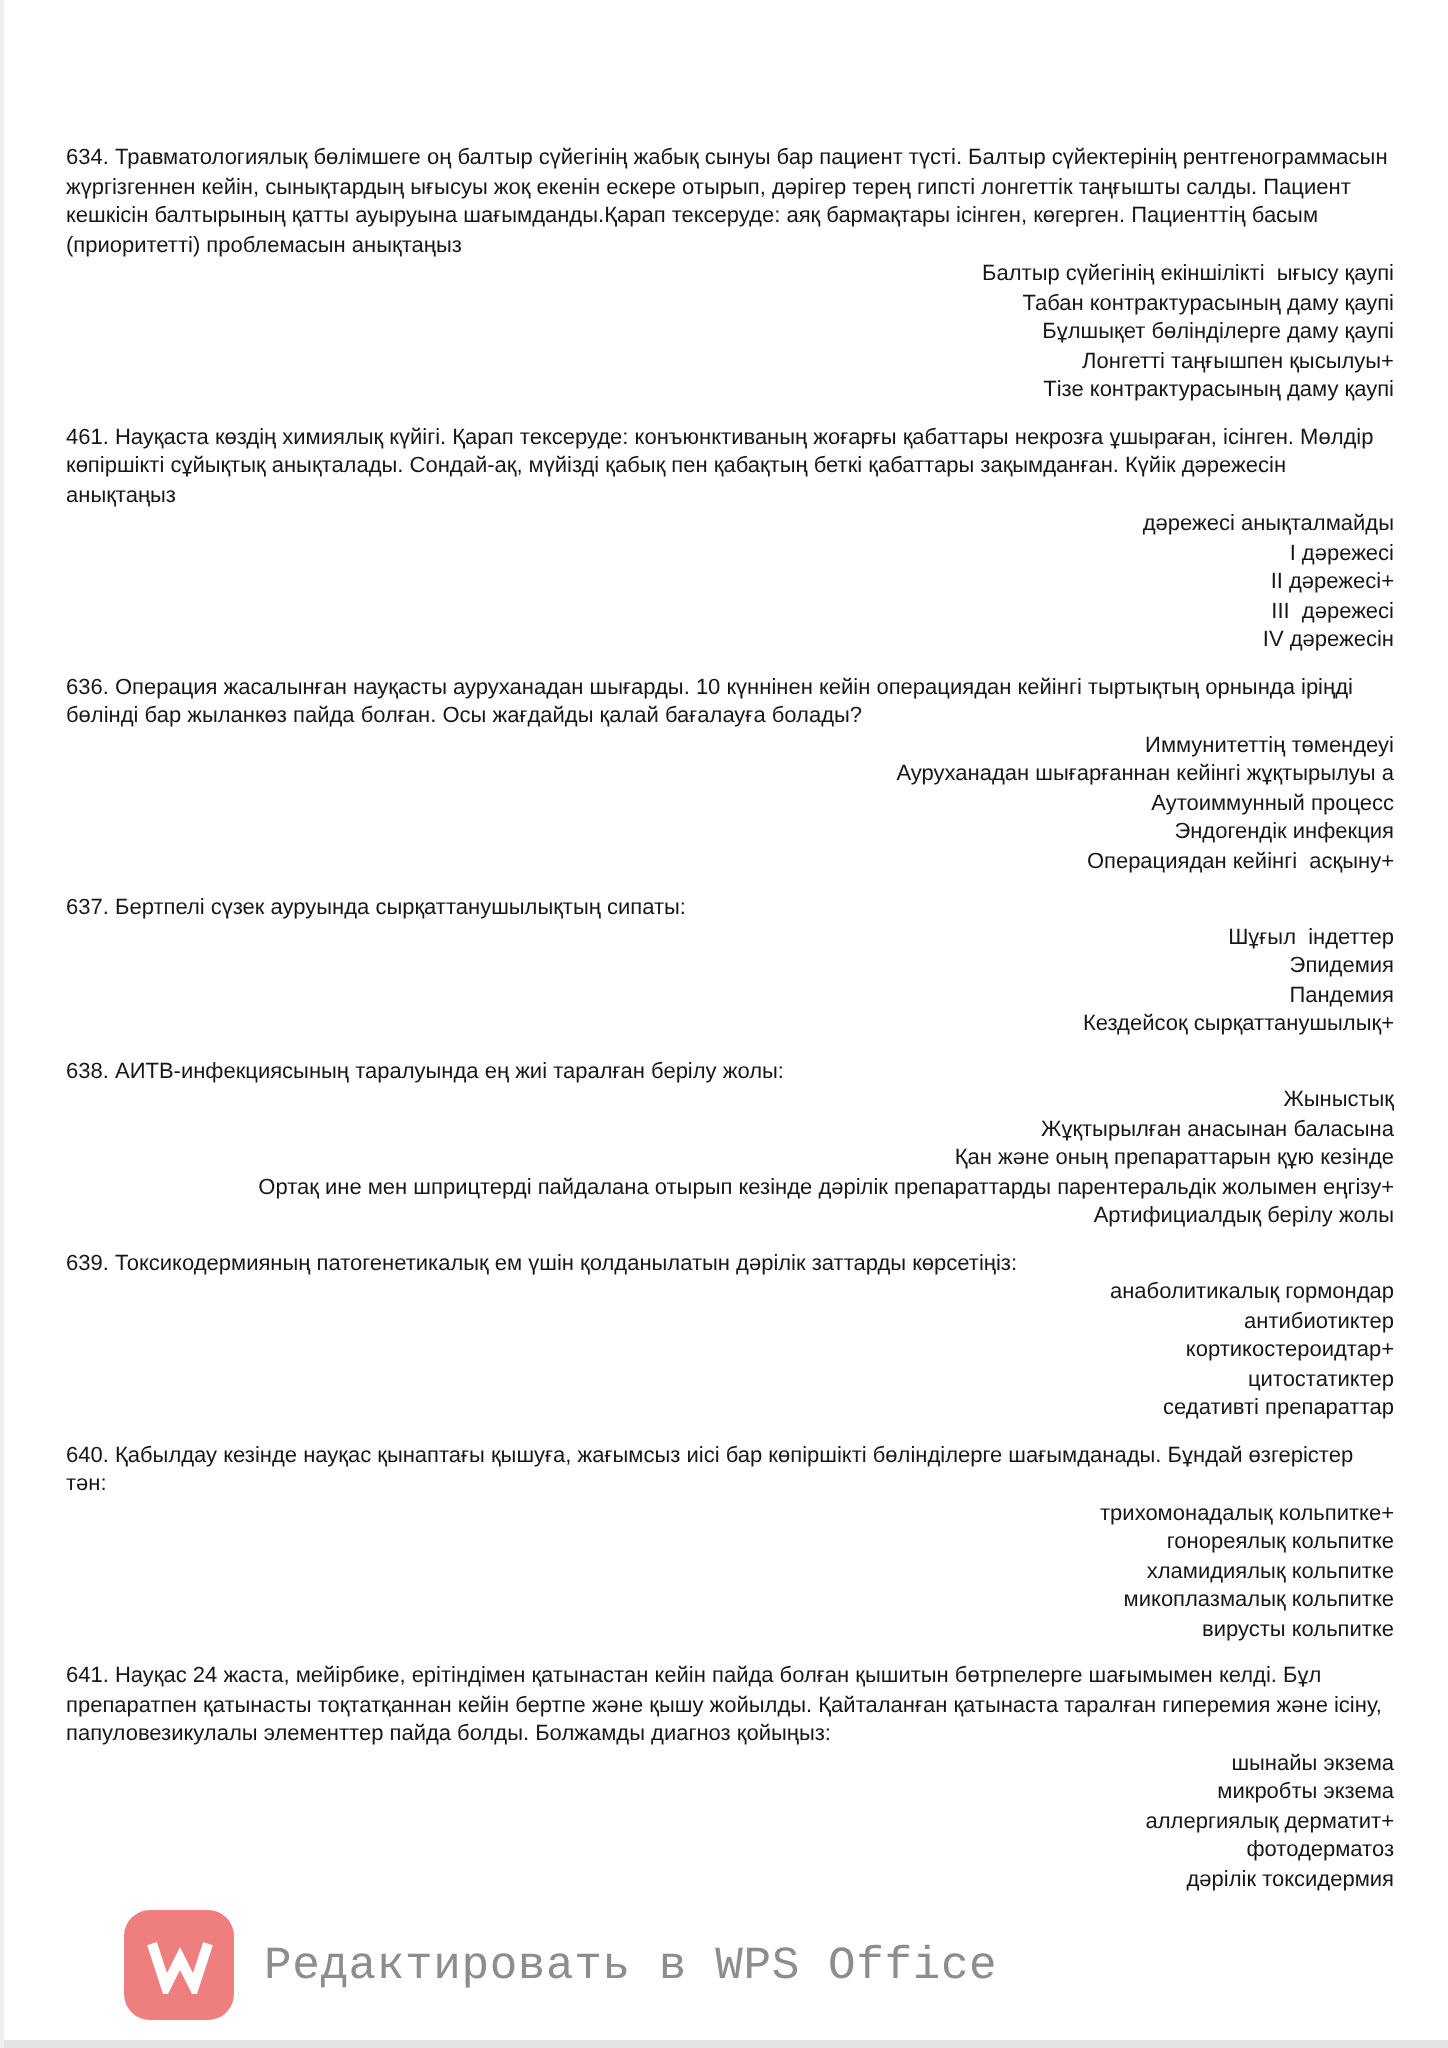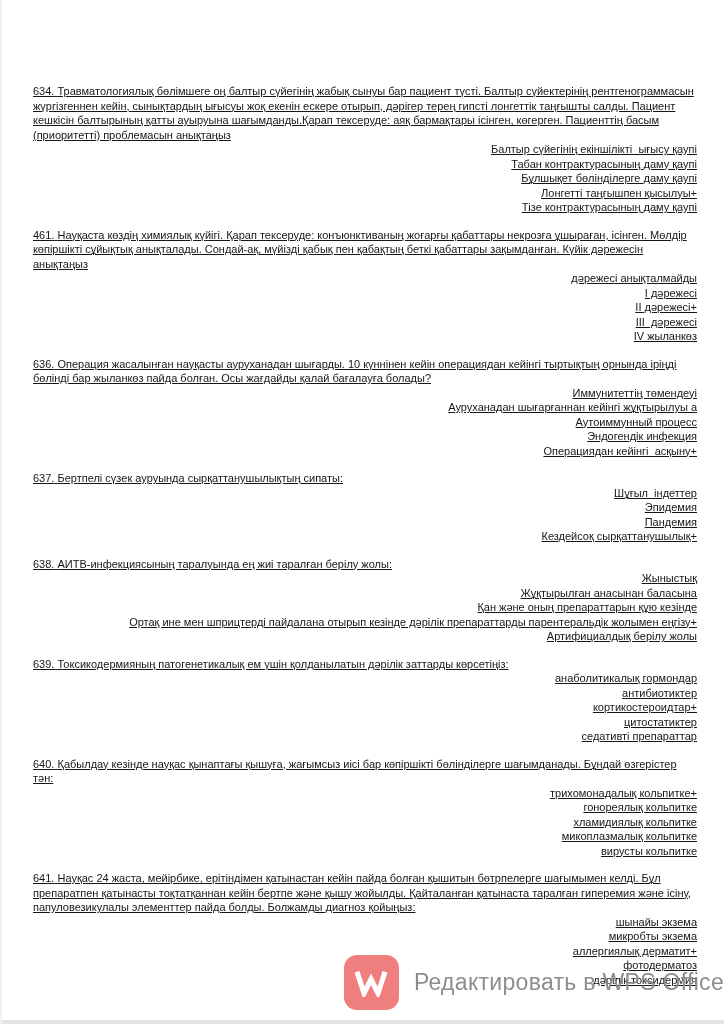--- a/index.html
+++ b/index.html
@@ -13,28 +13,29 @@
     border-left: 2px solid #efefef;
     box-sizing: border-box;
   }
   .doc-content {
     position: absolute;
     top: 71px; left: 31px;
     width: 664px;
     font-size: 11px;
     line-height: 14.5px;
   }
-  .q { margin: 13px 0 9px 0; text-decoration: underline; }
+  .q { margin: 1px 0 9px 0; }
   .q p { margin: 0; }
   .opt { white-space: pre-wrap; text-align: right; }
   .wps-banner {
     position: absolute;
     top: 955px; left: 0; right: 0;
     display: flex;
-    justify-content: flex-end;
+    justify-content: flex-start;
+    font-family: Liberation Mono, monospace;
   }
   .wps-button {
     display: flex;
     align-items: center;
     gap: 15px;
     margin-left: 60px;
     cursor: pointer;
   }
   .wps-logo {
     width: 55px; height: 55px;
@@ -68,21 +69,21 @@
     <div class="opt">Лонгетті таңғышпен қысылуы+</div>
     <div class="opt">Тізе контрактурасының даму қаупі</div>
   </div>
 
   <div class="q">
     <p><span>461.</span> <span>Науқаста көздің химиялық күйігі. Қарап тексеруде: конъюнктиваның жоғарғы қабаттары некрозға ұшыраған, ісінген. Мөлдір көпіршікті сұйықтық анықталады. Сондай-ақ, мүйізді қабық пен қабақтың беткі қабаттары зақымданған. Күйік дәрежесін анықтаңыз</span></p>
     <div class="opt">дәрежесі анықталмайды</div>
     <div class="opt">I дәрежесі</div>
     <div class="opt">II дәрежесі+</div>
     <div class="opt">III  дәрежесі</div>
-    <div class="opt">IV жыланкөз</div>
+    <div class="opt">IV дәрежесін</div>
   </div>
 
   <div class="q">
     <p><span>636.</span> <span>Операция жасалынған науқасты ауруханадан шығарды.  10 күннінен кейін операциядан кейінгі тыртықтың орнында іріңді бөлінді бар жыланкөз пайда болған. Осы жағдайды қалай бағалауға болады?</span></p>
     <div class="opt">Иммунитеттің төмендеуі</div>
     <div class="opt">Ауруханадан шығарғаннан кейінгі жұқтырылуы а</div>
     <div class="opt">Аутоиммунный процесс</div>
     <div class="opt">Эндогендік инфекция</div>
     <div class="opt">Операциядан кейінгі  асқыну+</div>
   </div>

